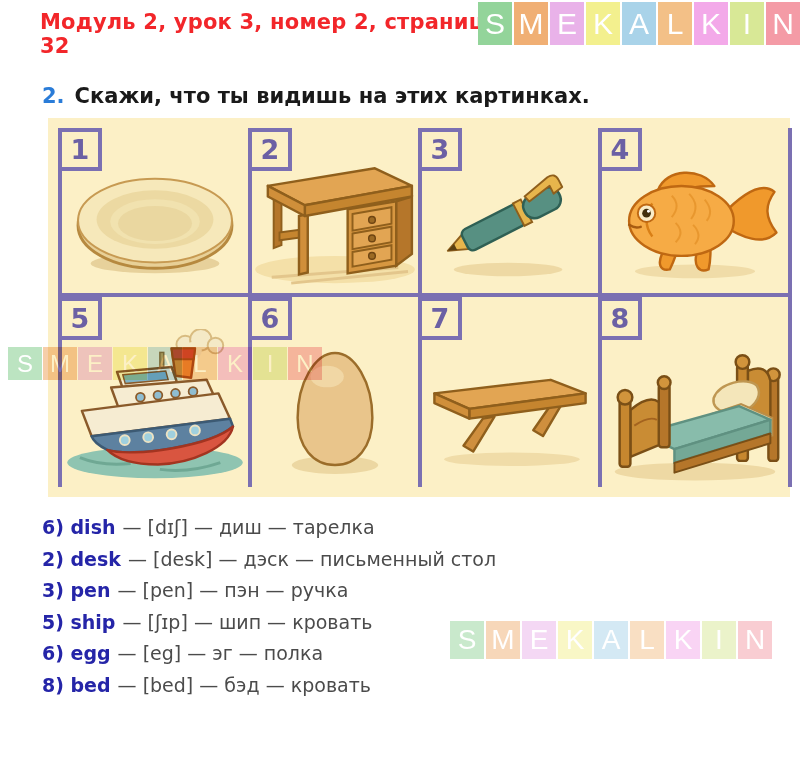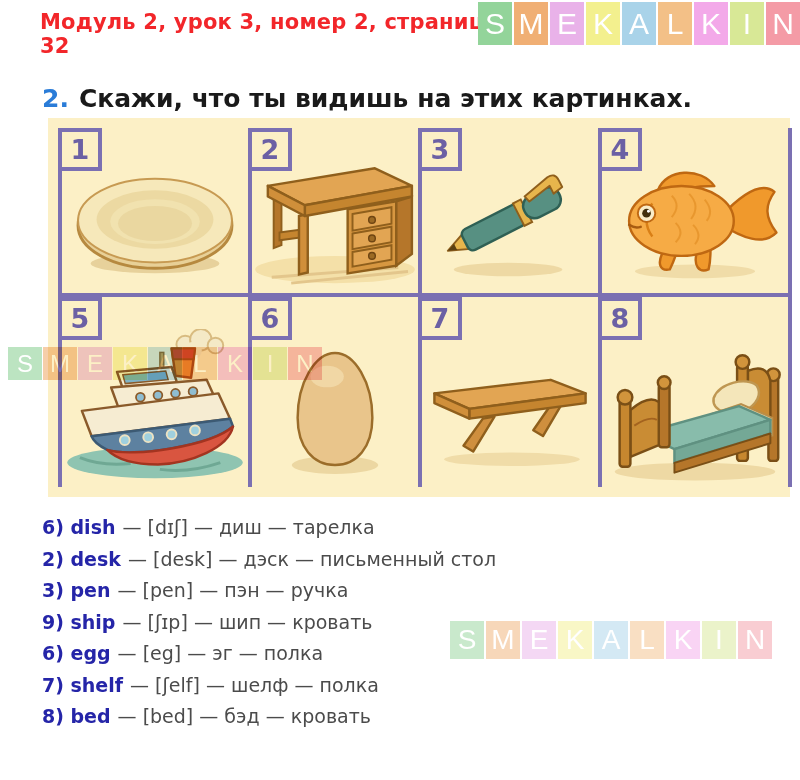--- a/index.html
+++ b/index.html
@@ -11,21 +11,21 @@
   .page-title{
     position:absolute;left:40px;top:10px;width:460px;
     font-size:21px;font-weight:bold;color:#f2262a;letter-spacing:.2px;
   }
   .logo{position:absolute;top:2px;right:0px;display:flex;gap:2px;}
   .logo .blk{
     width:34px;height:43px;display:flex;align-items:center;justify-content:center;
     color:#ffffff;font-family:"Liberation Sans",sans-serif;font-size:30px;font-weight:400;
   }
   
-  .task{position:absolute;left:42px;top:84px;font-size:25px;font-weight:bold;color:#1a1a1a;}
+  .task{position:absolute;left:42px;top:84px;font-size:21px;font-weight:bold;color:#1a1a1a;}
   .task .num{color:#2a7cd8;margin-right:10px;}
   
   .panel{
     position:absolute;left:48px;top:118px;width:742px;height:379px;
     background:#fcf0c6;z-index:1;
   }
   .grid{
     position:absolute;left:10px;top:10px;width:719px;
     display:grid;grid-template-columns:repeat(4,1fr);grid-template-rows:169px 190px;
   }
@@ -239,23 +239,22 @@
   <span class="blk" style="background: rgb(243, 192, 135);">L</span>
   <span class="blk" style="background: rgb(243, 169, 233);">K</span>
   <span class="blk" style="background: rgb(216, 232, 150);">I</span>
   <span class="blk" style="background: rgb(244, 155, 166);">N</span>
 </div>
 
 <div class="answers">
   <div class="answer-row"><span class="blue">6) dish</span><span class="rest">— [dɪʃ] — диш — тарелка</span></div>
   <div class="answer-row"><span class="blue">2) desk</span><span class="rest">— [desk] — дэск — письменный стол</span></div>
   <div class="answer-row"><span class="blue">3) pen</span><span class="rest">— [pen] — пэн — ручка</span></div>
-  <div class="answer-row"><span class="blue">9) ship</span><span class="rest">— [ʃɪp] — шип — кровать</span></div>
+  <div class="answer-row"><span class="blue">5) ship</span><span class="rest">— [ʃɪp] — шип — кровать</span></div>
   <div class="answer-row"><span class="blue">6) egg</span><span class="rest">— [eg] — эг — полка</span></div>
-  <div class="answer-row"><span class="blue">7) shelf</span><span class="rest">— [ʃelf] — шелф — полка</span></div>
   <div class="answer-row"><span class="blue">8) bed</span><span class="rest">— [bed] — бэд — кровать</span></div>
 </div>
 
 <div class="wm wm-bottom">
   <span class="blk" style="background: rgb(147, 212, 154);">S</span>
   <span class="blk" style="background: rgb(240, 175, 116);">M</span>
   <span class="blk" style="background: rgb(233, 178, 233);">E</span>
   <span class="blk" style="background: rgb(243, 240, 142);">K</span>
   <span class="blk" style="background: rgb(169, 211, 233);">A</span>
   <span class="blk" style="background: rgb(243, 192, 135);">L</span>

